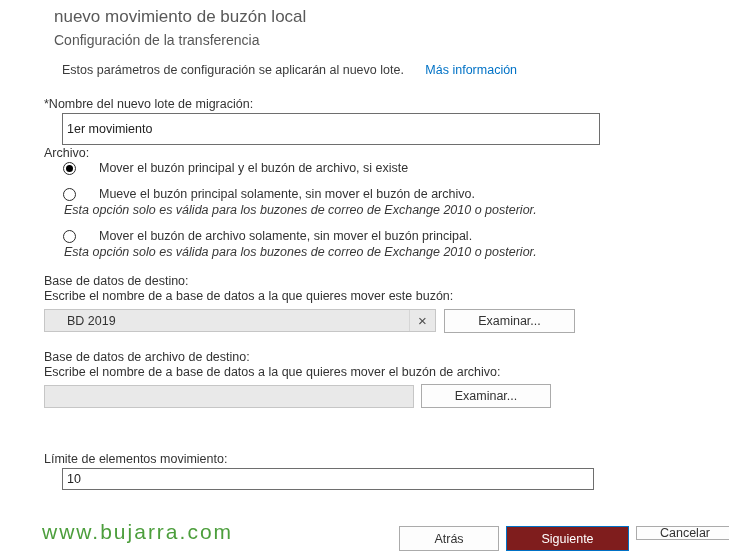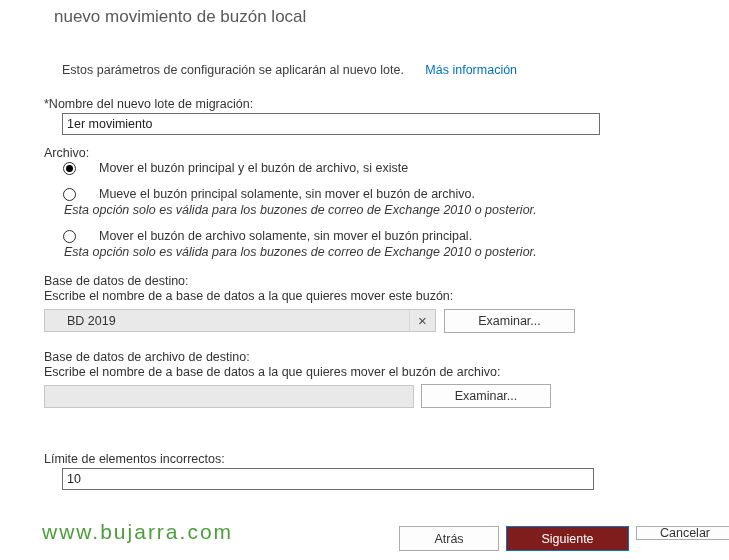--- a/index.html
+++ b/index.html
@@ -55,28 +55,29 @@
   .btn-primary { background: #7f1d1d; border-color: #0072c6; color: #fff; }
 
   .watermark { font-size: 21px; letter-spacing: 2px; font-weight: 500; }
 </style>
 </head>
 <body>
 
 <div class="page">
 
   <div class="abs title" style="left:18px; top:7px;">nuevo movimiento de buzón local</div>
+  <div class="abs subtitle" style="left:18px; top:32px;">Configuración de la transferencia</div>
 
   <div class="abs body-text" style="left:8px; top:63px;">
     <span>Estos parámetros de configuración se aplicarán al nuevo lote.</span>
     <a class="link">Más información</a>
   </div>
 
   <div class="abs label" style="left:8px; top:97px;">*Nombre del nuevo lote de migración:</div>
-  <div class="abs" style="left:8px; top:113px; width:538px; height:22px;">
+  <div class="abs" style="left:8px; top:113px; width:538px; height:32px;">
     <input class="text-input" type="text" value="1er movimiento" style="">
   </div>
 
   <div class="abs label" style="left:8px; top:146px;">Archivo:</div>
 
   <div class="abs radio-row" style="left:9px; top:161px;">
     <span class="radio-dot selected"></span>
     <span class="label">Mover el buzón principal y el buzón de archivo, si existe</span>
   </div>
 
@@ -100,21 +101,21 @@
   </div>
   <button class="btn abs" style="left:408px; top:309px; width:131px; height:24px;">Examinar...</button>
 
   <div class="abs label" style="left:8px; top:350px;">Base de datos de archivo de destino:</div>
   <div class="abs label" style="left:8px; top:365px;">Escribe el nombre de a base de datos a la que quieres mover el buzón de archivo:</div>
   <div class="abs gray-input-wrap" style="left:8px; top:385px; width:370px; height:23px;">
     <input class="gray-input" type="text" value="" style="">
   </div>
   <button class="btn abs" style="left:385px; top:384px; width:130px; height:24px;">Examinar...</button>
 
-  <div class="abs label" style="left:8px; top:452px;">Límite de elementos incorrectos:</div>
+  <div class="abs label" style="left:8px; top:452px;">Límite de elementos movimiento:</div>
   <div class="abs" style="left:8px; top:468px; width:532px; height:22px;">
     <input class="text-input" type="text" value="10" style="">
   </div>
 
   <div class="abs watermark" style="left:6px; top:520px; color:#4c9e3c;">www.bujarra.com</div>
 
   <button class="btn abs" style="left:363px; top:526px; width:100px; height:25px;">Atrás</button>
   <button class="btn btn-primary abs" style="left:470px; top:526px; width:123px; height:25px;">Siguiente</button>
   <button class="btn abs" style="left:600px; top:526px; width:98px; height:14px;">Cancelar</button>
 

